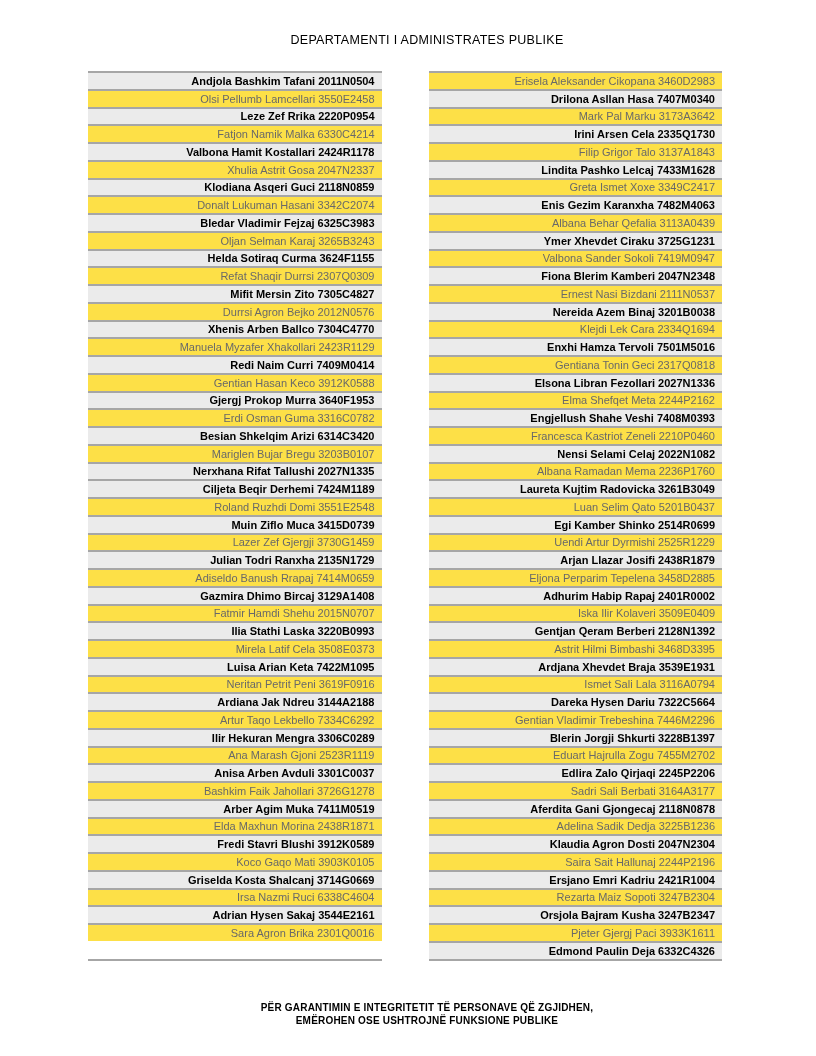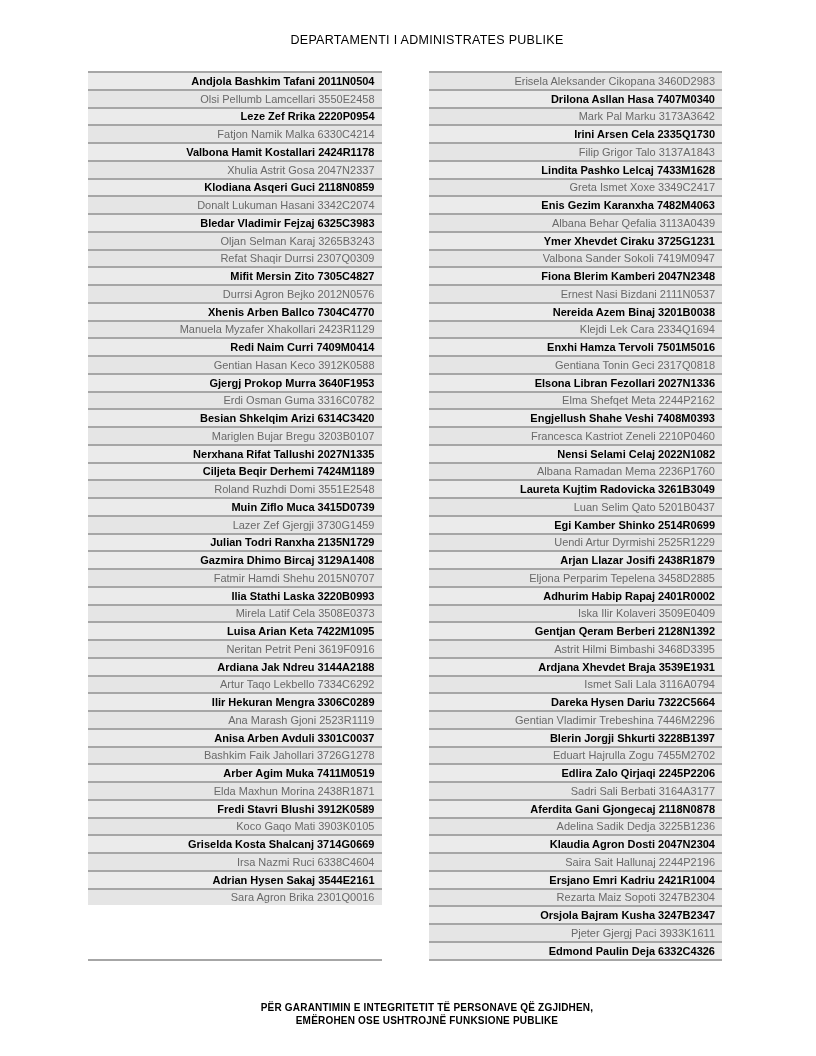--- a/index.html
+++ b/index.html
@@ -42,21 +42,21 @@
     font-size: 11px;
     white-space: nowrap;
     overflow: hidden;
   }
   .row.shaded {
     background: var(--shaded-bg, #ebebeb);
     font-weight: bold;
     color: var(--text, #000000);
   }
   .row.plain {
-    background: #e5e5e5;
+    background: #fde047;
     color: var(--muted-text, #696969);
   }
   .footer {
     position: absolute;
     top: 1002px; left: 88px; width: 678px;
     text-align: center;
     font-size: 10px;
     font-weight: bold;
     color: #000000;
     line-height: 12.5px;
@@ -73,37 +73,39 @@
         <div class="row shaded">Andjola Bashkim Tafani 2011N0504</div>
         <div class="row plain">Olsi Pellumb Lamcellari 3550E2458</div>
         <div class="row shaded">Leze Zef Rrika 2220P0954</div>
         <div class="row plain">Fatjon Namik Malka 6330C4214</div>
         <div class="row shaded">Valbona Hamit Kostallari 2424R1178</div>
         <div class="row plain">Xhulia Astrit Gosa 2047N2337</div>
         <div class="row shaded">Klodiana Asqeri Guci 2118N0859</div>
         <div class="row plain">Donalt Lukuman Hasani 3342C2074</div>
         <div class="row shaded">Bledar Vladimir Fejzaj 6325C3983</div>
         <div class="row plain">Oljan Selman Karaj 3265B3243</div>
+        <div class="row shaded">Helda Sotiraq Curma 3624F1155</div>
         <div class="row plain">Refat Shaqir Durrsi 2307Q0309</div>
         <div class="row shaded">Mifit Mersin Zito 7305C4827</div>
         <div class="row plain">Durrsi Agron Bejko 2012N0576</div>
         <div class="row shaded">Xhenis Arben Ballco 7304C4770</div>
         <div class="row plain">Manuela Myzafer Xhakollari 2423R1129</div>
         <div class="row shaded">Redi Naim Curri 7409M0414</div>
         <div class="row plain">Gentian Hasan Keco 3912K0588</div>
         <div class="row shaded">Gjergj Prokop Murra 3640F1953</div>
         <div class="row plain">Erdi Osman Guma 3316C0782</div>
         <div class="row shaded">Besian Shkelqim Arizi 6314C3420</div>
         <div class="row plain">Mariglen Bujar Bregu 3203B0107</div>
         <div class="row shaded">Nerxhana Rifat Tallushi 2027N1335</div>
         <div class="row shaded">Ciljeta Beqir Derhemi 7424M1189</div>
         <div class="row plain">Roland Ruzhdi Domi 3551E2548</div>
         <div class="row shaded">Muin Ziflo Muca 3415D0739</div>
         <div class="row plain">Lazer Zef Gjergji 3730G1459</div>
         <div class="row shaded">Julian Todri Ranxha 2135N1729</div>
+        <div class="row plain">Adiseldo Banush Rrapaj 7414M0659</div>
         <div class="row shaded">Gazmira Dhimo Bircaj 3129A1408</div>
         <div class="row plain">Fatmir Hamdi Shehu 2015N0707</div>
         <div class="row shaded">Ilia Stathi Laska 3220B0993</div>
         <div class="row plain">Mirela Latif Cela 3508E0373</div>
         <div class="row shaded">Luisa Arian Keta 7422M1095</div>
         <div class="row plain">Neritan Petrit Peni 3619F0916</div>
         <div class="row shaded">Ardiana Jak Ndreu 3144A2188</div>
         <div class="row plain">Artur Taqo Lekbello 7334C6292</div>
         <div class="row shaded">Ilir Hekuran Mengra 3306C0289</div>
         <div class="row plain">Ana Marash Gjoni 2523R1119</div>

